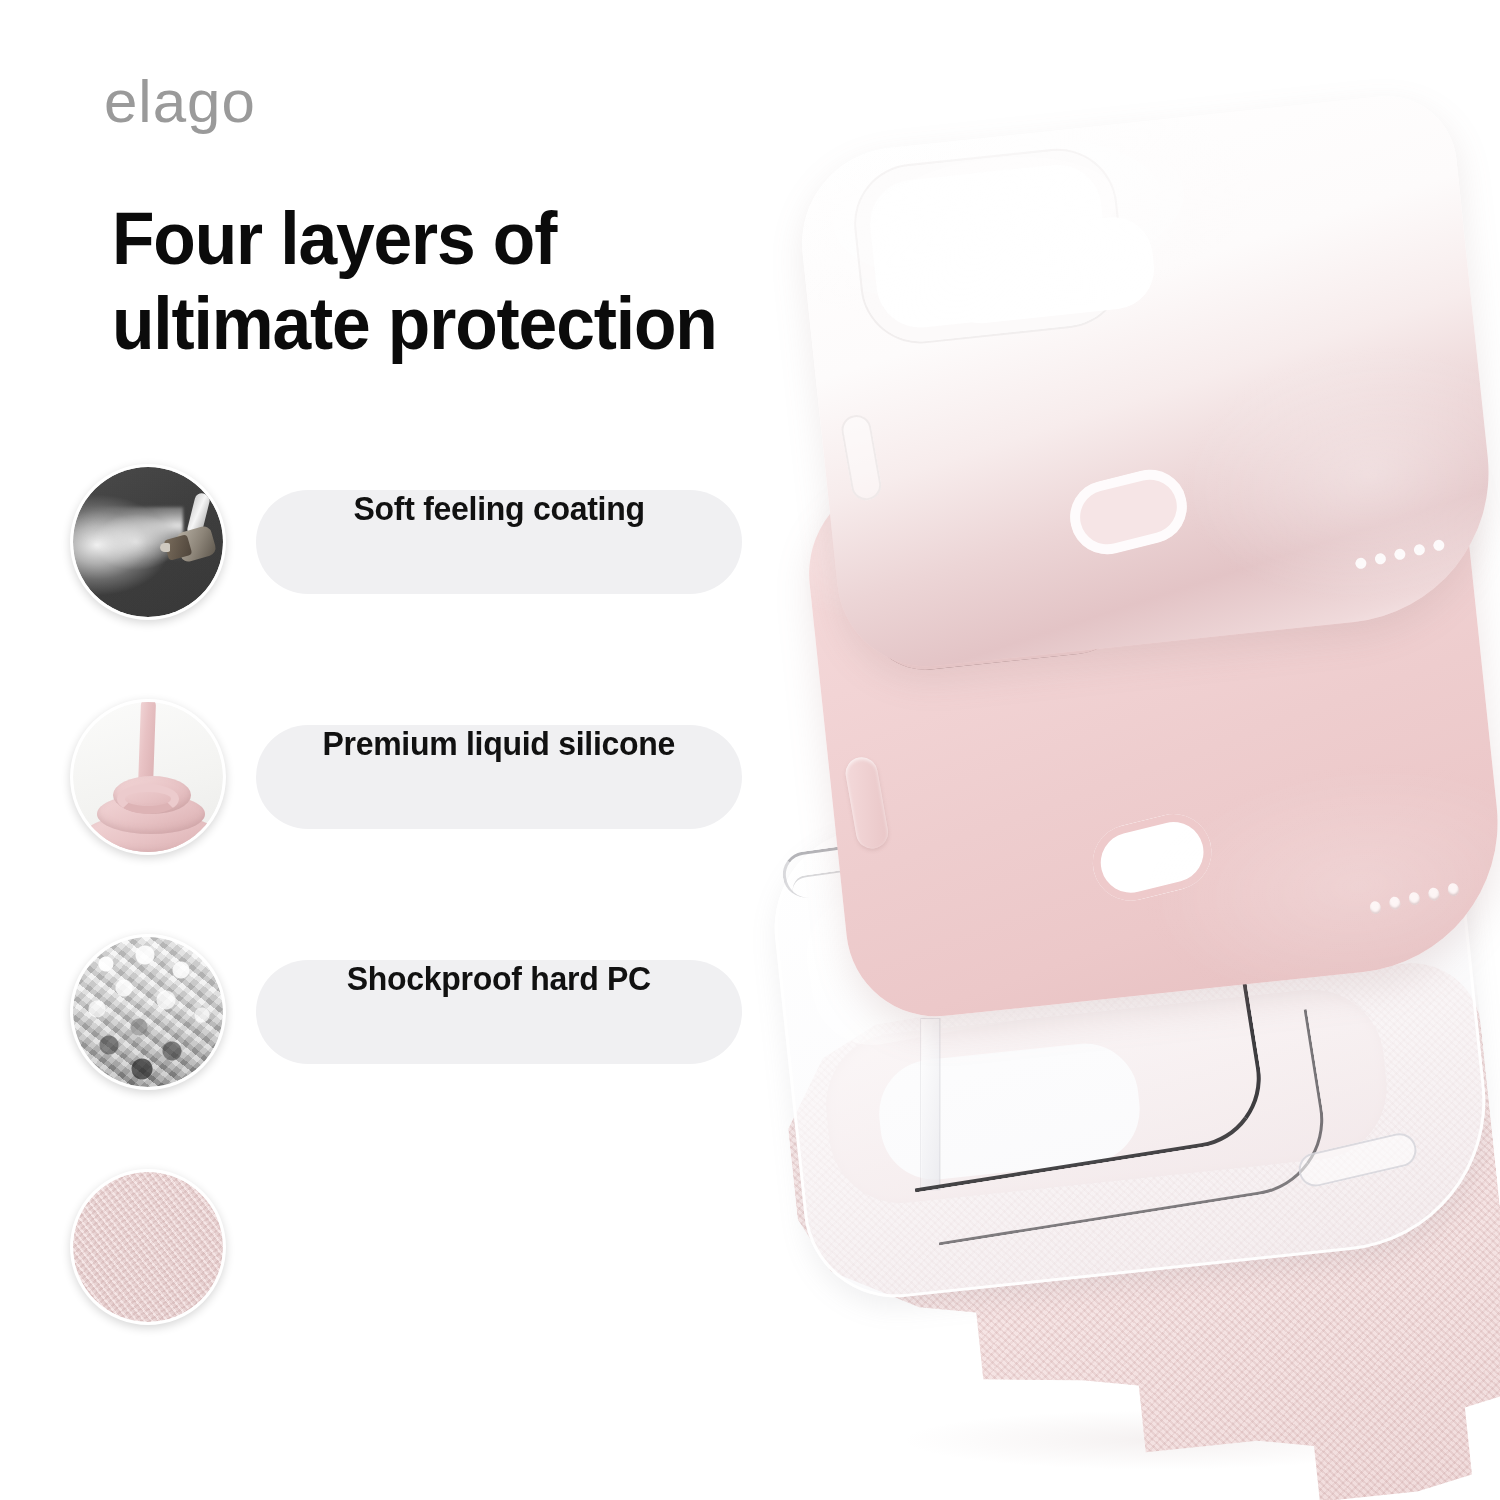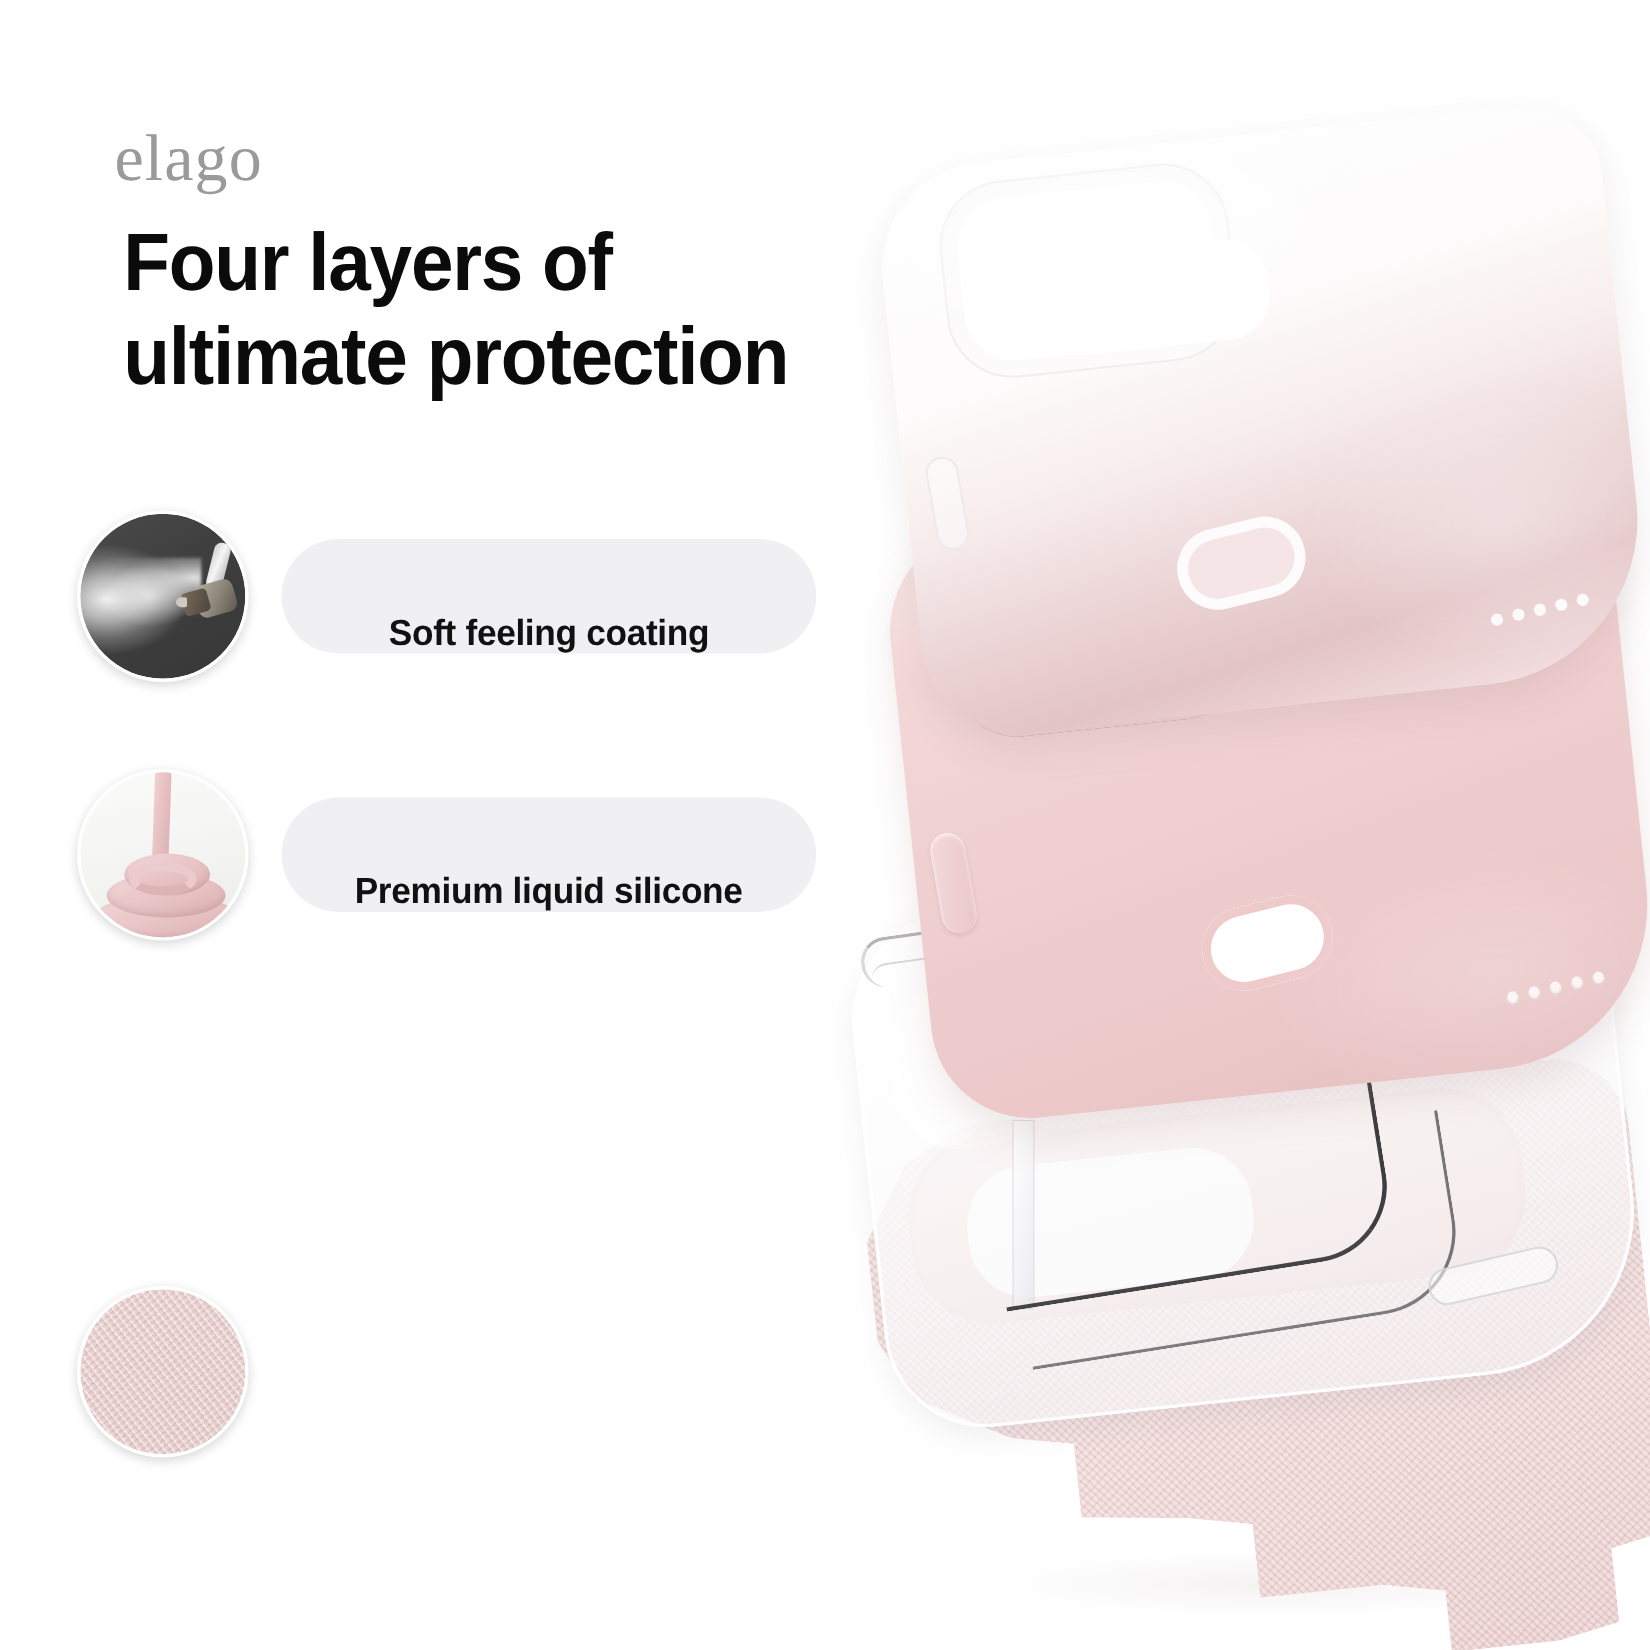--- a/index.html
+++ b/index.html
@@ -17,27 +17,26 @@
     width: 1500px;
     height: 1500px;
     background: #ffffff;
   }
 
   
   #brand-logo {
     position: absolute;
     left: 104px;
     top: 72px;
-    font-family: Liberation Serif, serif;
+    font-family: Liberation Sans, sans-serif;
     font-size: 60px;
     font-weight: 300;
     letter-spacing: 1px;
     color: #9a9a9a;
     line-height: 1;
-    margin-top: 42px;
   }
 
   
   #headline {
     position: absolute;
     left: 112px;
     top: 196px;
     width: 760px;
     font-family: "Liberation Sans", sans-serif;
     font-weight: bold;
@@ -238,21 +237,21 @@
 
   
   .pill {
     position: absolute;
     left: 186px;
     width: 486px;
     height: 104px;
     border-radius: 52px;
     background: #f0f0f2;
     display: flex;
-    align-items: flex-end;
+    align-items: flex-start;
     justify-content: center;
   }
   .pill-label {
     font-family: "Liberation Sans", sans-serif;
     font-size: 33px;
     font-weight: bold;
     color: #111111;
     letter-spacing: -0.3px;
     white-space: nowrap;
     transform: scaleX(0.97);
@@ -624,20 +623,28 @@
           <div class="sil-blob sil-b2"></div>
           <div class="sil-blob sil-b1"></div>
           <div class="sil-coil"></div>
         </div>
       </div>
       <div class="pill">
         <span class="pill-label">Premium liquid silicone</span>
       </div>
     </div>
 
+    <div class="feature-row row-2">
+      <div class="swatch">
+        <div class="swatch-inner sw-pc"></div>
+      </div>
+      <div class="pill">
+        <span class="pill-label">Shockproof hard PC</span>
+      </div>
+    </div>
 
     <div class="feature-row row-3">
       <div class="swatch">
         <div class="swatch-inner sw-fiber"></div>
       </div>
     </div>
 
   </div>
 
   <div id="product-image">

